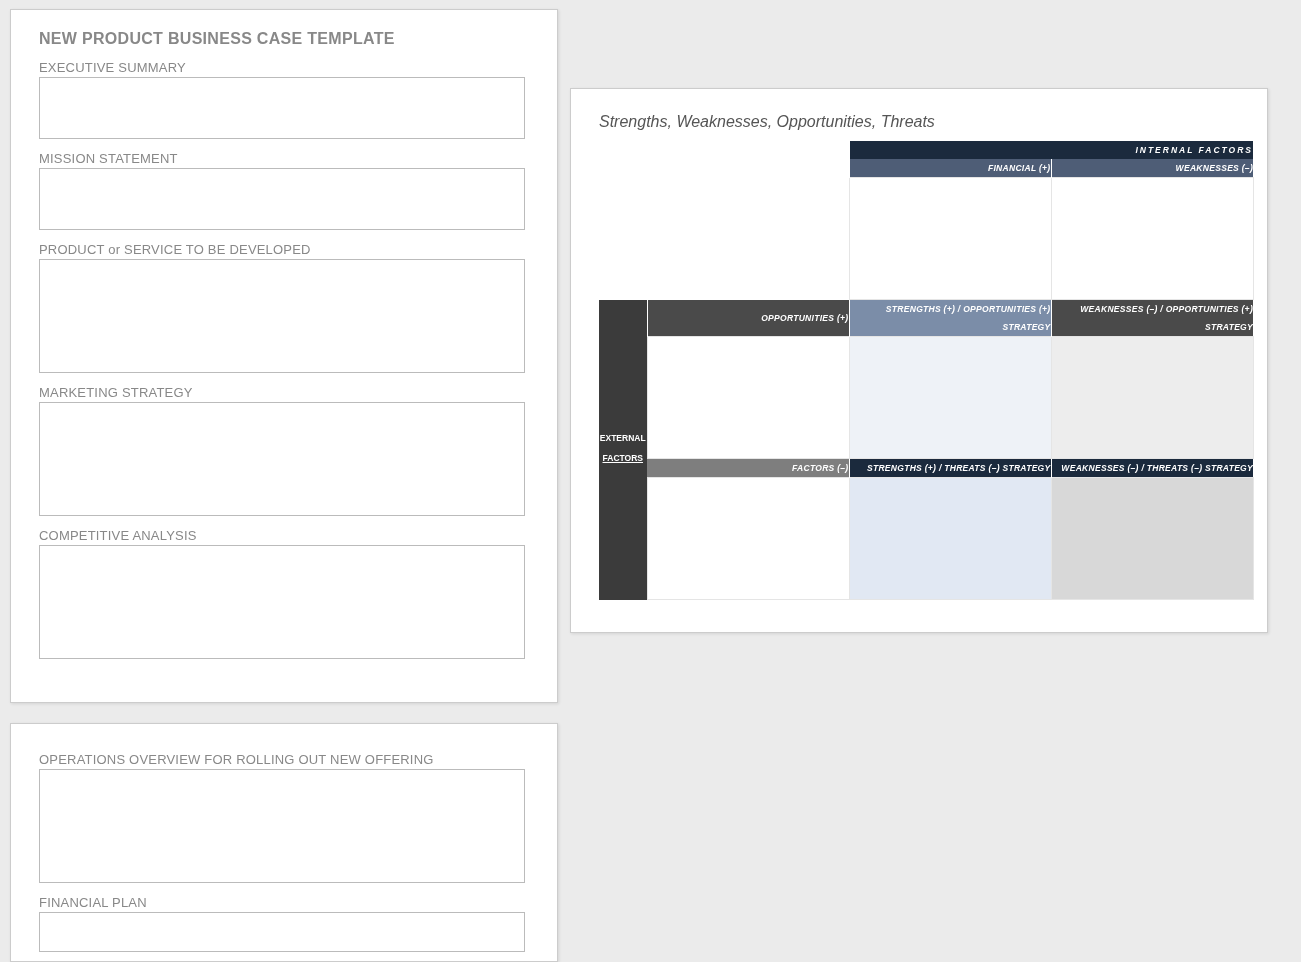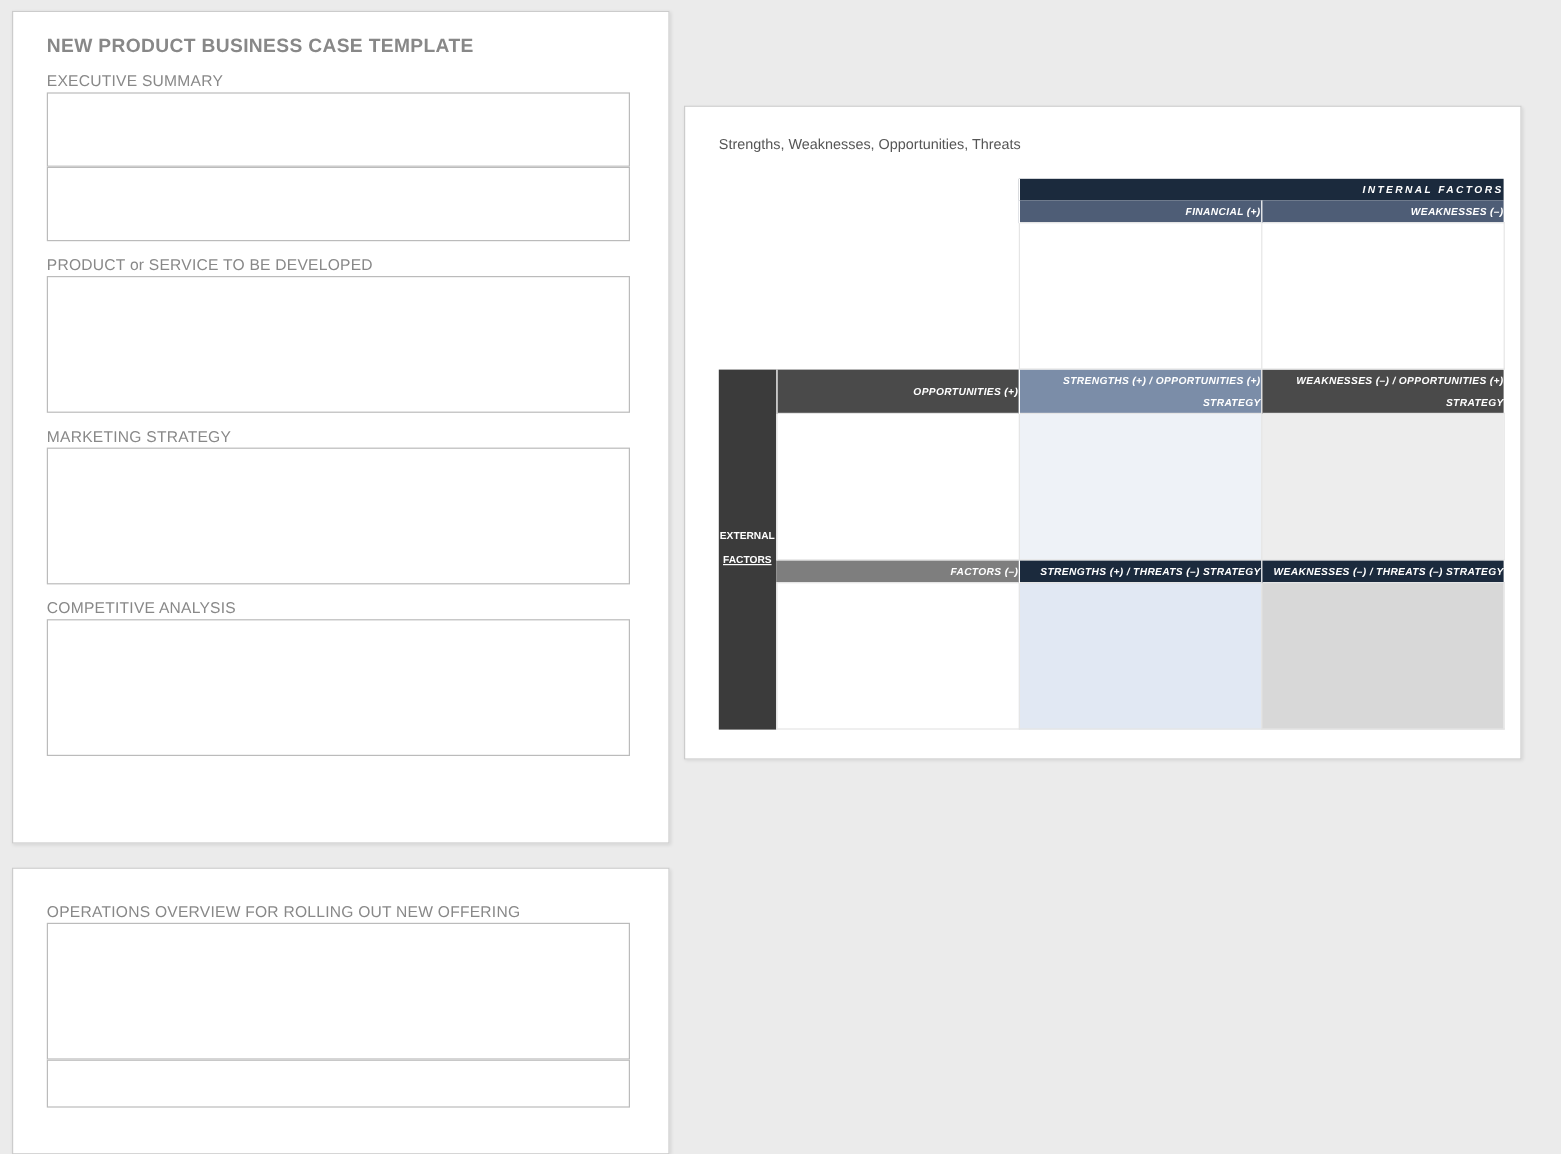--- a/index.html
+++ b/index.html
@@ -30,21 +30,21 @@
   }
   #page1 .label:first-of-type { margin-top: 4px; }
   #page2 .label:first-of-type { margin-top: 8px; }
   .box {
     border: 1px solid #bbb; background: #fff;
     width: 486px;
   }
   .h-sm { height: 62px; }
   .h-md { height: 114px; }
   .swot-title { font-size: 15px; color: #888; letter-spacing: 0.2px; }
-  .swot-sub   { font-size: 12px; color: #555; margin-top: 4px; margin-bottom: 22px; }
+  .swot-sub   { font-size: 16px; color: #555; margin-top: 4px; margin-bottom: 10px; font-style: italic; }
   table.swot { border-collapse: collapse; width: 654px; table-layout: fixed; }
   table.swot td, table.swot th { padding: 0; }
   .hdr {
     text-align: right; color: #fff; font-size: 8.5px; font-weight: bold;
     letter-spacing: 0.3px; height: 18px; line-height: 18px;
     border-left: 1px solid #fff;
     font-style: italic;
   }
   .hdr:first-child { border-left: none; }
   .band-navy   { background: #1b2a3d; }
@@ -68,36 +68,38 @@
 </style>
 </head>
 <body>
 
 <div id="page1" class="page">
   <div class="doc-title">NEW PRODUCT BUSINESS CASE TEMPLATE</div>
 
   <div class="label">EXECUTIVE SUMMARY</div>
   <div class="box h-sm"></div>
 
+  <div class="label">MISSION STATEMENT</div>
   <div class="box h-sm"></div>
 
   <div class="label">PRODUCT or SERVICE TO BE DEVELOPED</div>
   <div class="box h-md"></div>
 
   <div class="label">MARKETING STRATEGY</div>
   <div class="box h-md"></div>
 
   <div class="label">COMPETITIVE ANALYSIS</div>
   <div class="box h-md"></div>
 </div>
 
 <div id="page2" class="page">
   <div class="label">OPERATIONS OVERVIEW FOR ROLLING OUT NEW OFFERING</div>
   <div class="box h-md"></div>
 
+  <div class="label">FINANCIAL PLAN</div>
   <div class="box" style="height:40px"></div>
 </div>
 
 <div id="page3" class="page">
   <div class="swot-sub">Strengths, Weaknesses, Opportunities, Threats</div>
 
   <table class="swot">
     <colgroup>
       <col class="col-side">
         <col class="col-main">

